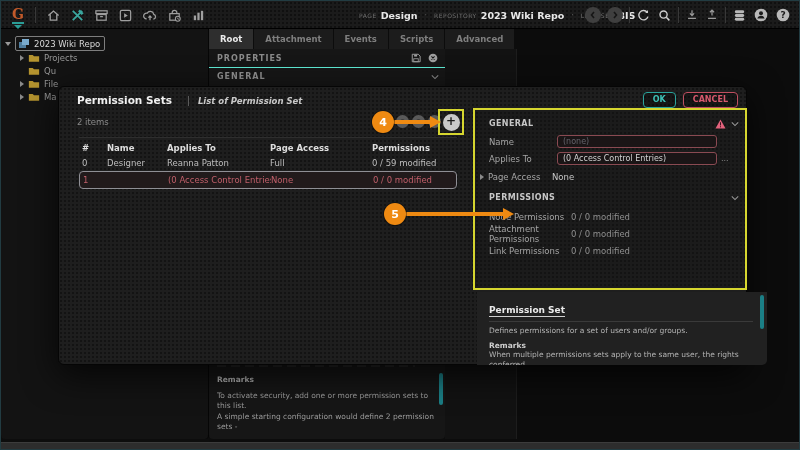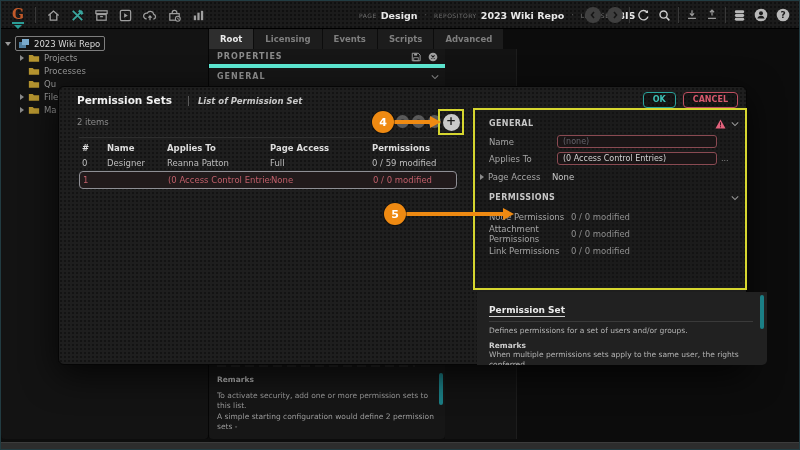--- a/index.html
+++ b/index.html
@@ -52,21 +52,21 @@
   
   .main-bg { position:absolute; left:208px; top:28px; right:0; bottom:7px; background:#0c0c0c; }
   .tabs { position:absolute; left:208px; top:28px; height:20px; display:flex; }
   .tab { height:20px; line-height:20px; padding:0 11px; font-size:8.5px; font-weight:bold;
          color:#7f7f7f; background:#1c1c1c; margin-right:1px; }
   .tab.active { background:#2e2e2e; color:#eaeaea; }
   .props-panel { position:absolute; left:208px; top:48px; width:236px; height:390px; background:#161616;
                  border-radius:0 0 4px 4px; }
   .props-panel2 { position:absolute; left:444px; top:48px; width:72px; height:390px; background:#121212;
                   border-right:1px solid #1d1d1d; }
-  .props-bar { height:19px; display:flex; align-items:center; padding:0 6px 0 8px; border-bottom:4px solid #5eead4; }
+  .props-bar { height:19px; display:flex; align-items:center; padding:0 6px 0 8px; border-bottom:1px solid #5eead4; }
   .props-title { font-size:8px; font-weight:bold; letter-spacing:1px; color:#8a8a8a; }
   .props-icons { margin-left:auto; display:flex; gap:5px; color:#ababab; }
   .general-bar { height:17px; display:flex; align-items:center; padding:0 6px 0 8px; }
   .general-title { font-size:8px; font-weight:bold; letter-spacing:1px; color:#8f8f8f; }
   .chev { margin-left:auto; color:#8a8a8a; display:flex; }
   .props-help { position:absolute; left:8px; top:314px; right:6px; font-size:7.5px; line-height:10.5px; color:#9a9a9a; }
   .sliver { width:198px; height:4px; background:repeating-linear-gradient(90deg,#3a3a3a 0 9px,transparent 9px 14px);
             opacity:.45; margin-bottom:8px; }
   .bold-gray { font-weight:bold; color:#b3b3b3; }
   .preline { white-space:pre-line; }
@@ -280,27 +280,20 @@
       <svg class="folder" viewBox="0 0 14 11">
           <path d="M1 2h4.5L7 3.5h6V10H1Z" fill="#b5942f"></path>
         </svg>
       <span class="tree-label">Projects</span>
     </div>
     <div class="tree-item">
       <span class="caret-none"></span>
       <svg class="folder" viewBox="0 0 14 11">
           <path d="M1 2h4.5L7 3.5h6V10H1Z" fill="#b5942f"></path>
         </svg>
-      <span class="tree-label">Processes</span>
-    </div>
-    <div class="tree-item">
-      <span class="caret-none"></span>
-      <svg class="folder" viewBox="0 0 14 11">
-          <path d="M1 2h4.5L7 3.5h6V10H1Z" fill="#b5942f"></path>
-        </svg>
       <span class="tree-label">Qu</span>
     </div>
     <div class="tree-item">
       <span class="caret-right"></span>
       <svg class="folder" viewBox="0 0 14 11">
           <path d="M1 2h4.5L7 3.5h6V10H1Z" fill="#b5942f"></path>
         </svg>
       <span class="tree-label">File</span>
     </div>
     <div class="tree-item">
@@ -309,21 +302,21 @@
           <path d="M1 2h4.5L7 3.5h6V10H1Z" fill="#b5942f"></path>
         </svg>
       <span class="tree-label">Ma</span>
     </div>
   </div>
 
   <div class="main-bg"></div>
 
   <div class="tabs">
     <span class="tab active">Root</span>
-    <span class="tab">Licensing</span>
+    <span class="tab">Attachment</span>
     <span class="tab">Events</span>
     <span class="tab">Scripts</span>
     <span class="tab">Advanced</span>
   </div>
 
   <div class="props-panel2"></div>
 
   <div class="props-panel">
     <div class="props-bar">
       <span class="props-title">PROPERTIES</span>

